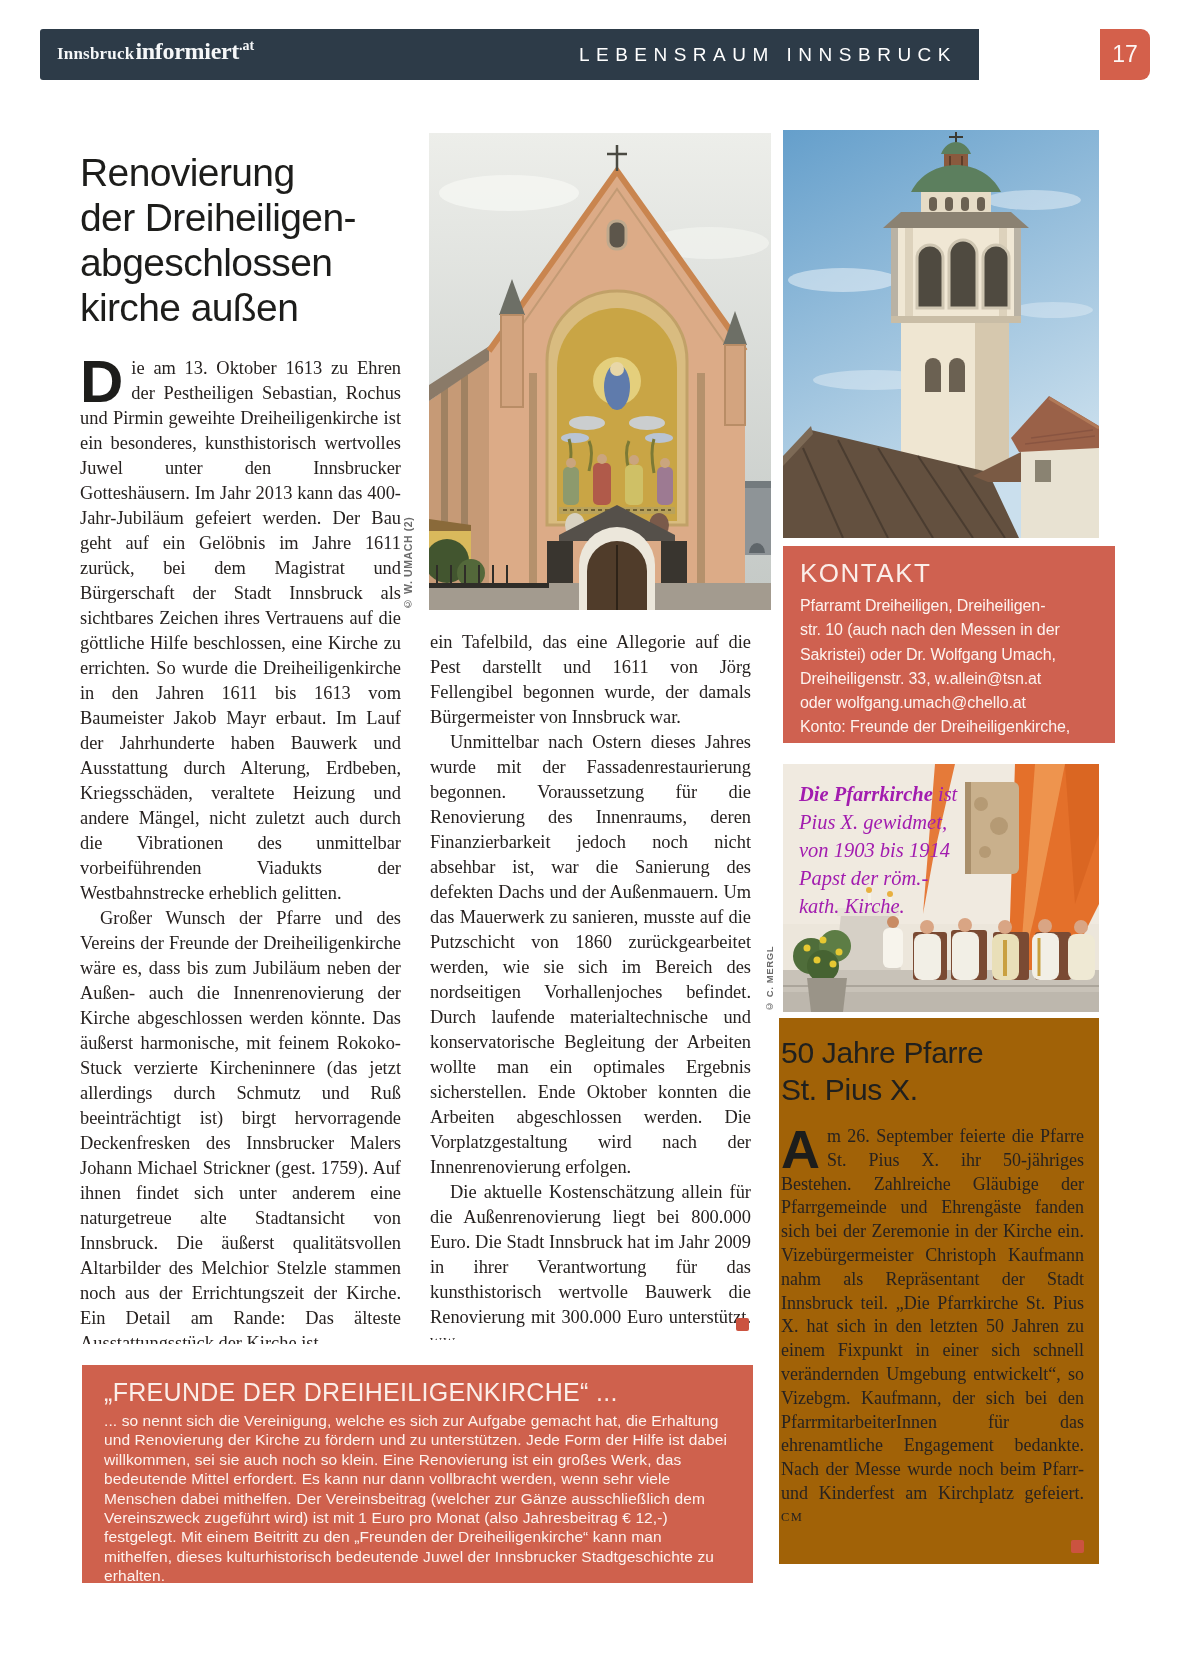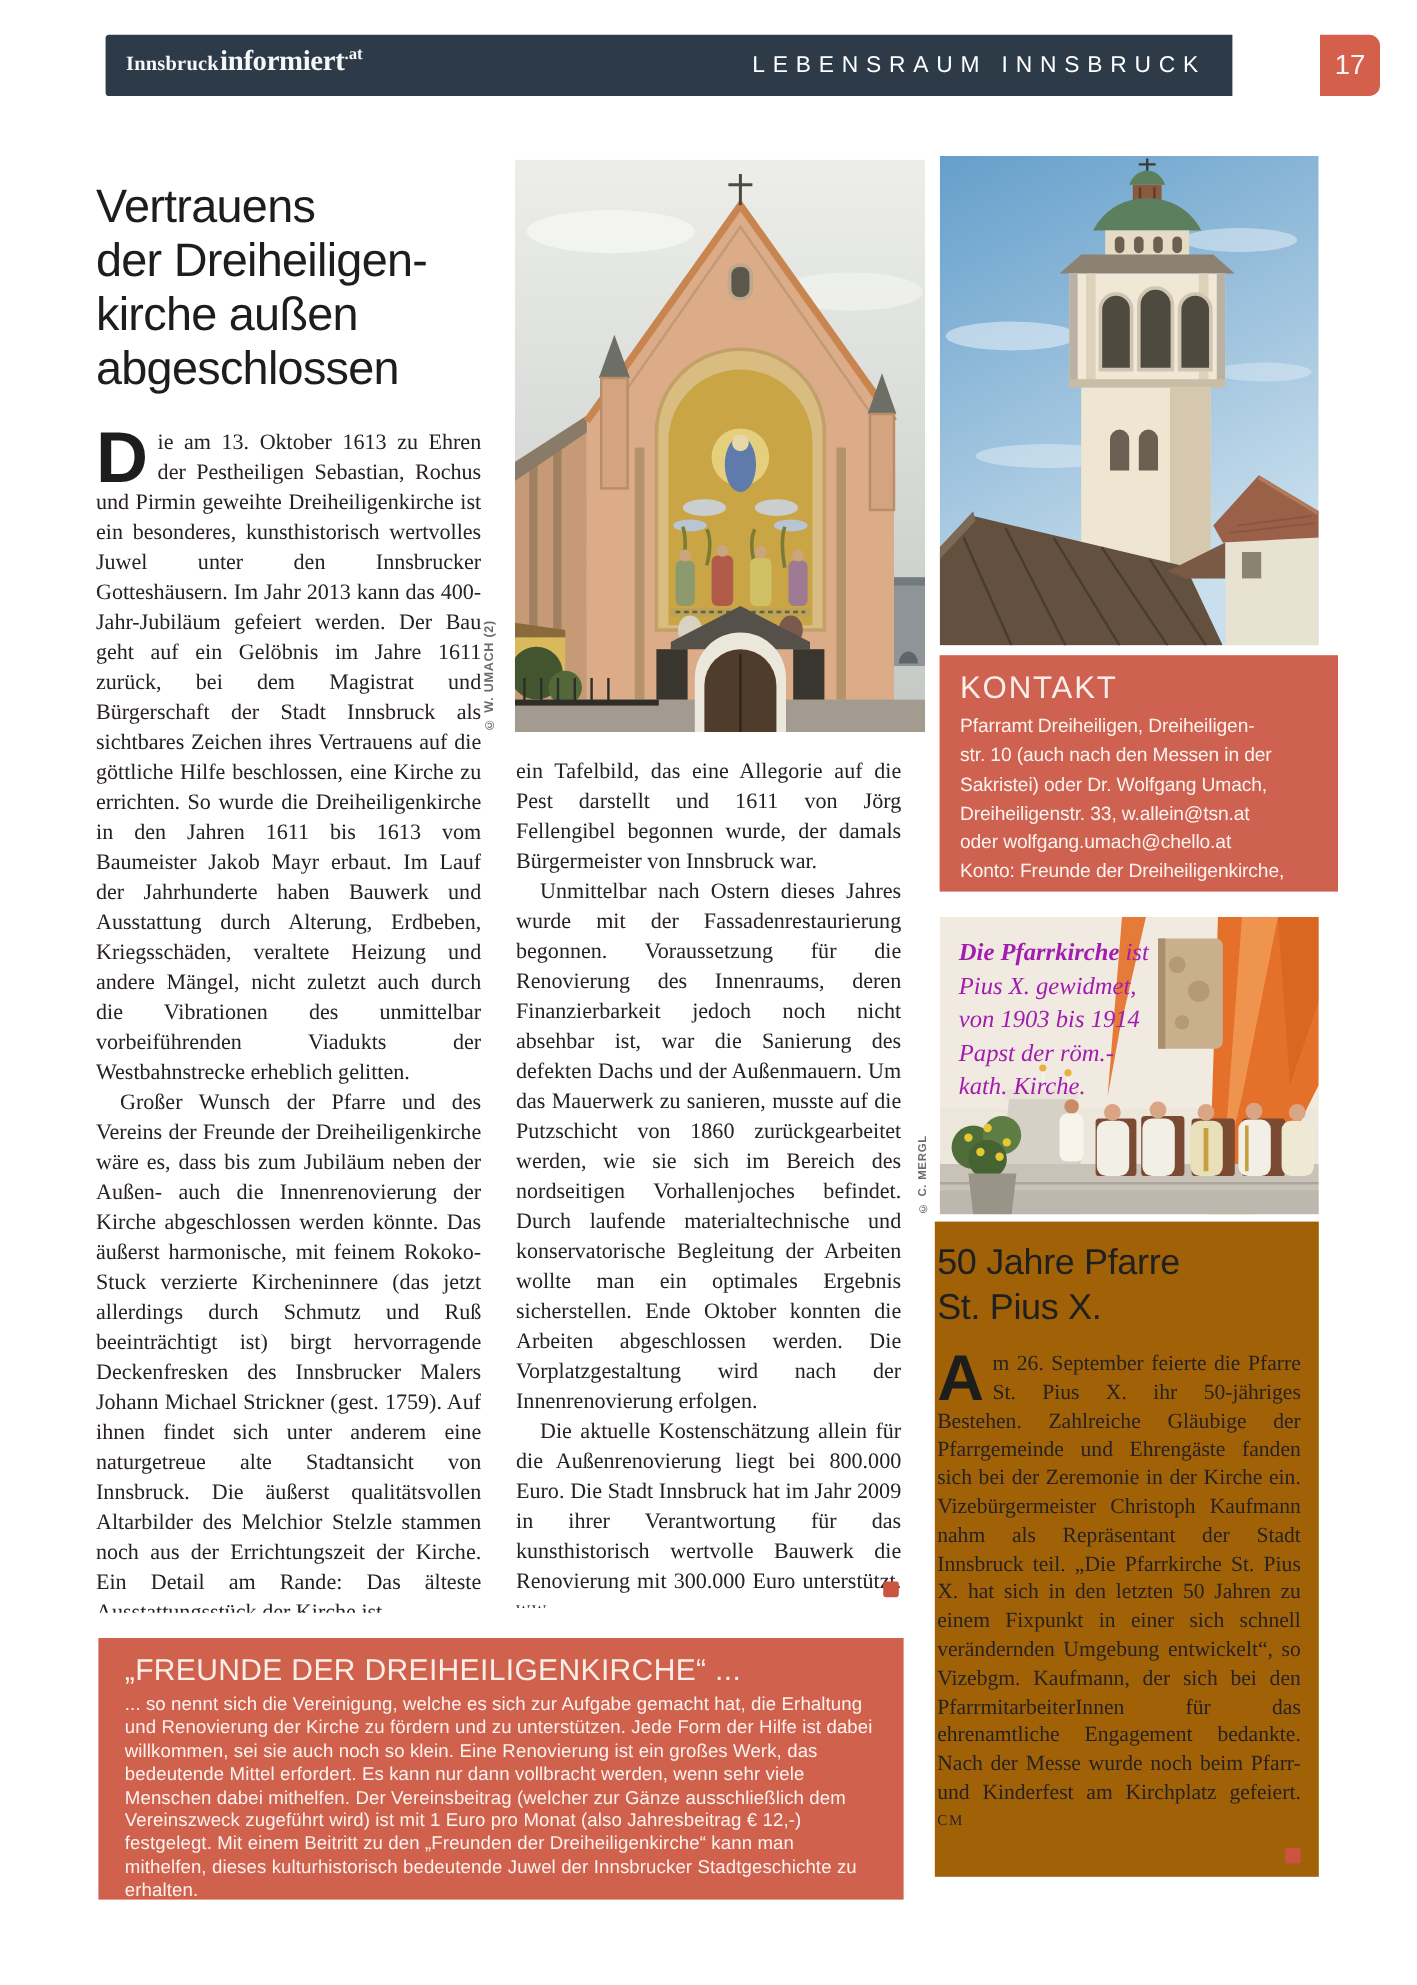--- a/index.html
+++ b/index.html
@@ -1,21 +1,21 @@
 <!DOCTYPE html>
 <html lang="de"><head>
 <meta charset="utf-8">
 <style>
   html,body{margin:0;padding:0;background:#ffffff;}
   .page{position:relative;width:1181px;height:1654px;background:#fff;overflow:hidden;
         font-family:"Liberation Serif",serif;color:#272220;}
 
   
   .header-bar{position:absolute;left:40px;top:29px;width:939px;height:51px;
-              background:#2d3b48;border-radius:3px 0 0 3px;margin-left:48px;}
+              background:#2d3b48;border-radius:3px 0 0 3px;}
   .masthead{position:absolute;left:17px;top:0;height:51px;display:flex;align-items:baseline;
             padding-top:9px;box-sizing:border-box;color:#f5f7f8;font-family:"Liberation Serif",serif;}
   .brand1{font-size:17px;font-weight:bold;letter-spacing:.2px;}
   .brand2{font-size:24px;font-weight:bold;margin-left:1px;letter-spacing:-.3px;}
   .brand3{font-size:14px;font-weight:bold;position:relative;top:-9px;}
   .section-label{position:absolute;right:22px;top:0;height:51px;line-height:51px;
                  font-family:"Liberation Sans",sans-serif;font-size:19px;letter-spacing:6.5px;
                  color:#ffffff;white-space:nowrap;}
   .page-badge{position:absolute;left:1100px;top:29px;width:50px;height:51px;background:#d4604b;
               border-radius:0 9px 9px 0;display:flex;align-items:center;justify-content:center;
@@ -84,24 +84,24 @@
         <span class="brand2">informiert</span>
         <span class="brand3">.at</span>
     </div>
     <div class="section-label">LEBENSRAUM INNSBRUCK</div>
   </div>
   <div class="page-badge">
     <span>17</span>
   </div>
 
   <div class="headline">
-    <div>Vertrauens</div>
+    <div>Renovierung</div>
     <div>der Dreiheiligen-</div>
+    <div>abgeschlossen</div>
     <div>kirche außen</div>
-    <div>abgeschlossen</div>
   </div>
 
   <div class="bodycol col1">
     <p><span class="dropcap">D</span><span>ie am 13. Oktober 1613 zu Ehren der Pestheiligen Sebastian, Rochus und Pirmin geweihte Dreiheiligenkirche ist ein besonderes, kunsthistorisch wertvolles Juwel unter den Innsbrucker Gotteshäusern. Im Jahr 2013 kann das 400-Jahr-Jubiläum gefeiert werden. Der Bau geht auf ein Gelöbnis im Jahre 1611 zurück, bei dem Magistrat und Bürgerschaft der Stadt Innsbruck als sichtbares Zeichen ihres Vertrauens auf die göttliche Hilfe beschlossen, eine Kirche zu errichten. So wurde die Dreiheiligenkirche in den Jahren 1611 bis 1613 vom Baumeister Jakob Mayr erbaut. Im Lauf der Jahrhunderte haben Bauwerk und Ausstattung durch Alterung, Erdbeben, Kriegsschäden, veraltete Heizung und andere Mängel, nicht zuletzt auch durch die Vibrationen des unmittelbar vorbeiführenden Viadukts der Westbahnstrecke erheblich gelitten.</span></p>
     <p>Großer Wunsch der Pfarre und des Vereins der Freunde der Dreiheiligenkirche wäre es, dass bis zum Jubiläum neben der Außen- auch die Innenrenovierung der Kirche abgeschlossen werden könnte. Das äußerst harmonische, mit feinem Rokoko-Stuck verzierte Kircheninnere (das jetzt allerdings durch Schmutz und Ruß beeinträchtigt ist) birgt hervorragende Deckenfresken des Innsbrucker Malers Johann Michael Strickner (gest. 1759). Auf ihnen findet sich unter anderem eine naturgetreue alte Stadtansicht von Innsbruck. Die äußerst qualitätsvollen Altarbilder des Melchior Stelzle stammen noch aus der Errichtungszeit der Kirche. Ein Detail am Rande: Das älteste Ausstattungsstück der Kirche ist</p>
   </div>
 
   <div class="photo" style="left:429px;top:133px;width:342px;height:477px;">
     <svg width="342" height="477" viewBox="0 0 342 477">
       <defs>

